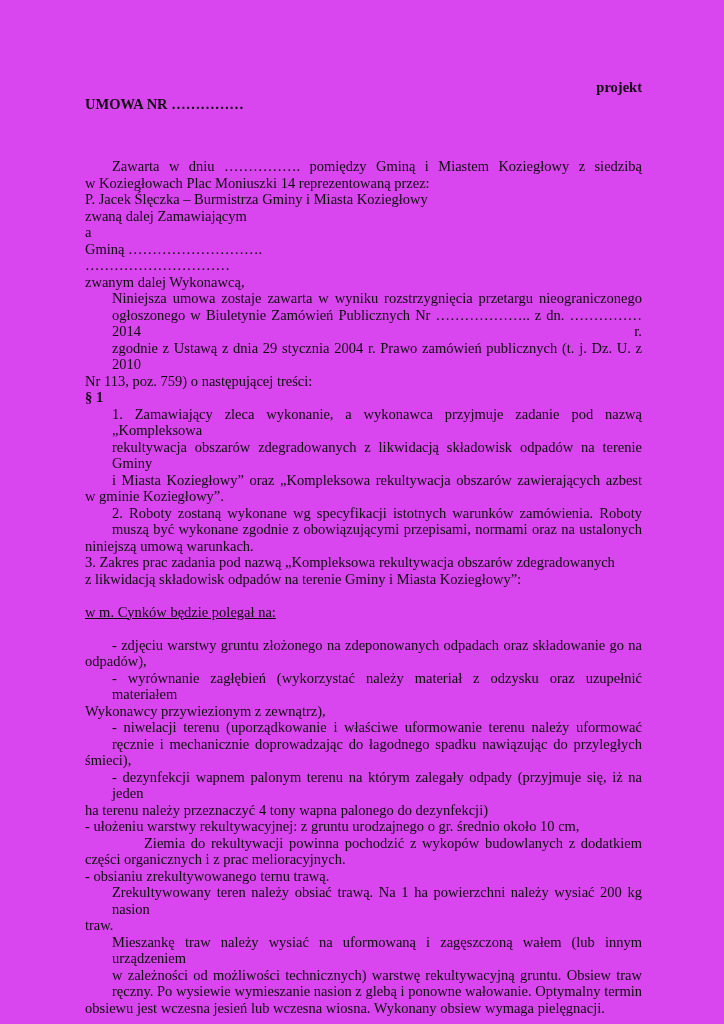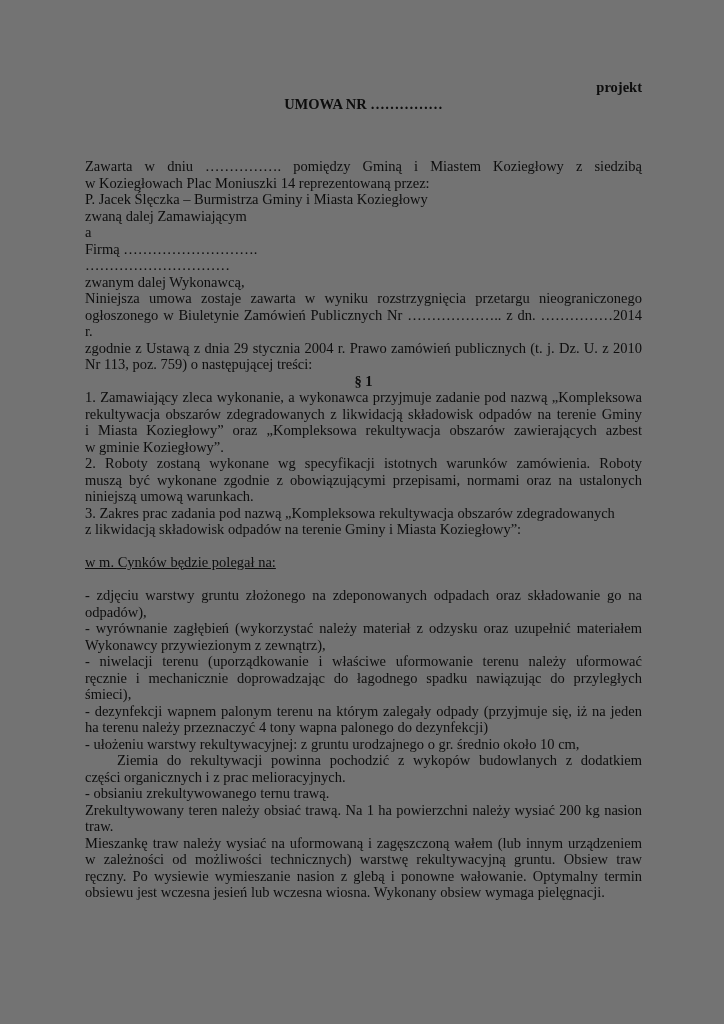--- a/index.html
+++ b/index.html
@@ -5,37 +5,37 @@
 <style>
   html, body {
     margin: 0;
     padding: 0;
     background: #ffffff;
   }
   .page {
     position: relative;
     width: 724px;
     height: 1024px;
-    background: #737373;
+    background: #d946ef;
     overflow: hidden;
     font-family: "Liberation Serif", "DejaVu Serif", serif;
     color: #0d0d0d;
   }
   .content {
     position: absolute;
     left: 85px;
     top: 79px;
     width: 557px;
     font-size: 14.5px;
     line-height: 16.5px;
   }
   .line { min-height: 16.5px; }
   
-  .j { text-align: justify; text-align-last: justify; }
-  .c { text-align: center; }
+  .j { text-align: justify; text-align-last: justify; margin-left: 27px; }
+  .c { }
   .r { text-align: right; }
   .b { font-weight: bold; }
   .u { text-decoration: underline; }
   .blank { height: 16.5px; }
   .gap-title { height: 46px; }
   .ind1 { padding-left: 11px; }
   .ind2 { padding-left: 32px; }
 </style>
 </head>
 <body>
@@ -46,21 +46,21 @@
     <div class="line r b">projekt</div>
     <div class="line c b">UMOWA NR ……………</div>
 
     <div class="gap-title"></div>
 
     <div class="line j">Zawarta w dniu ……………. pomiędzy Gminą i Miastem Koziegłowy z siedzibą</div>
     <div class="line">w Koziegłowach Plac Moniuszki 14 reprezentowaną przez:</div>
     <div class="line">P. Jacek Ślęczka – Burmistrza Gminy i Miasta Koziegłowy</div>
     <div class="line">zwaną dalej Zamawiającym</div>
     <div class="line">a</div>
-    <div class="line">Firmą ……………………….</div>
+    <div class="line">Gminą ……………………….</div>
     <div class="line">…………………………</div>
     <div class="line">zwanym dalej Wykonawcą,</div>
     <div class="line j">Niniejsza umowa zostaje zawarta w wyniku rozstrzygnięcia przetargu nieograniczonego</div>
     <div class="line j">ogłoszonego w Biuletynie Zamówień Publicznych Nr ……………….. z dn. ……………2014 r.</div>
     <div class="line j">zgodnie z Ustawą z dnia 29 stycznia 2004 r. Prawo zamówień publicznych (t. j. Dz. U. z 2010</div>
     <div class="line">Nr 113, poz. 759) o następującej treści:</div>
 
     <div class="line c b">§ 1</div>
 
     <div class="line j">1. Zamawiający zleca wykonanie, a wykonawca przyjmuje zadanie pod nazwą „Kompleksowa</div>

